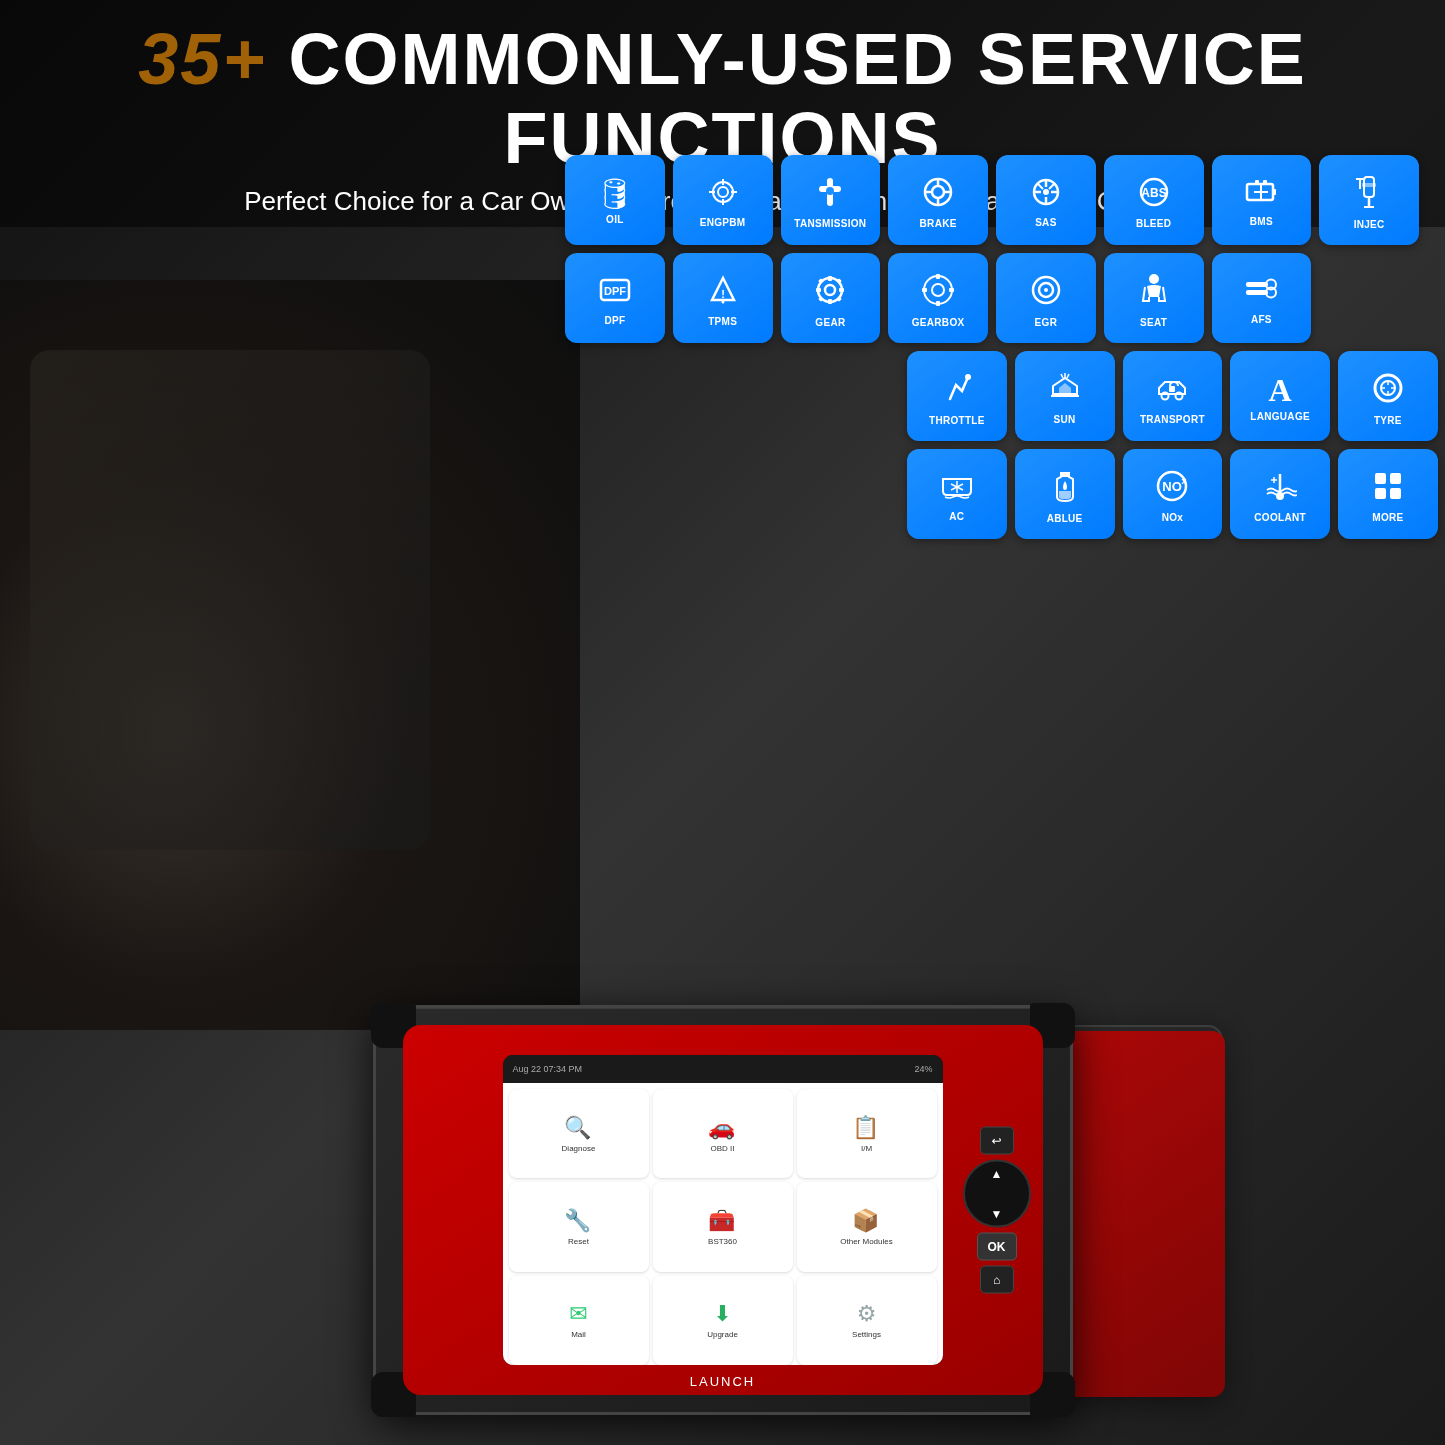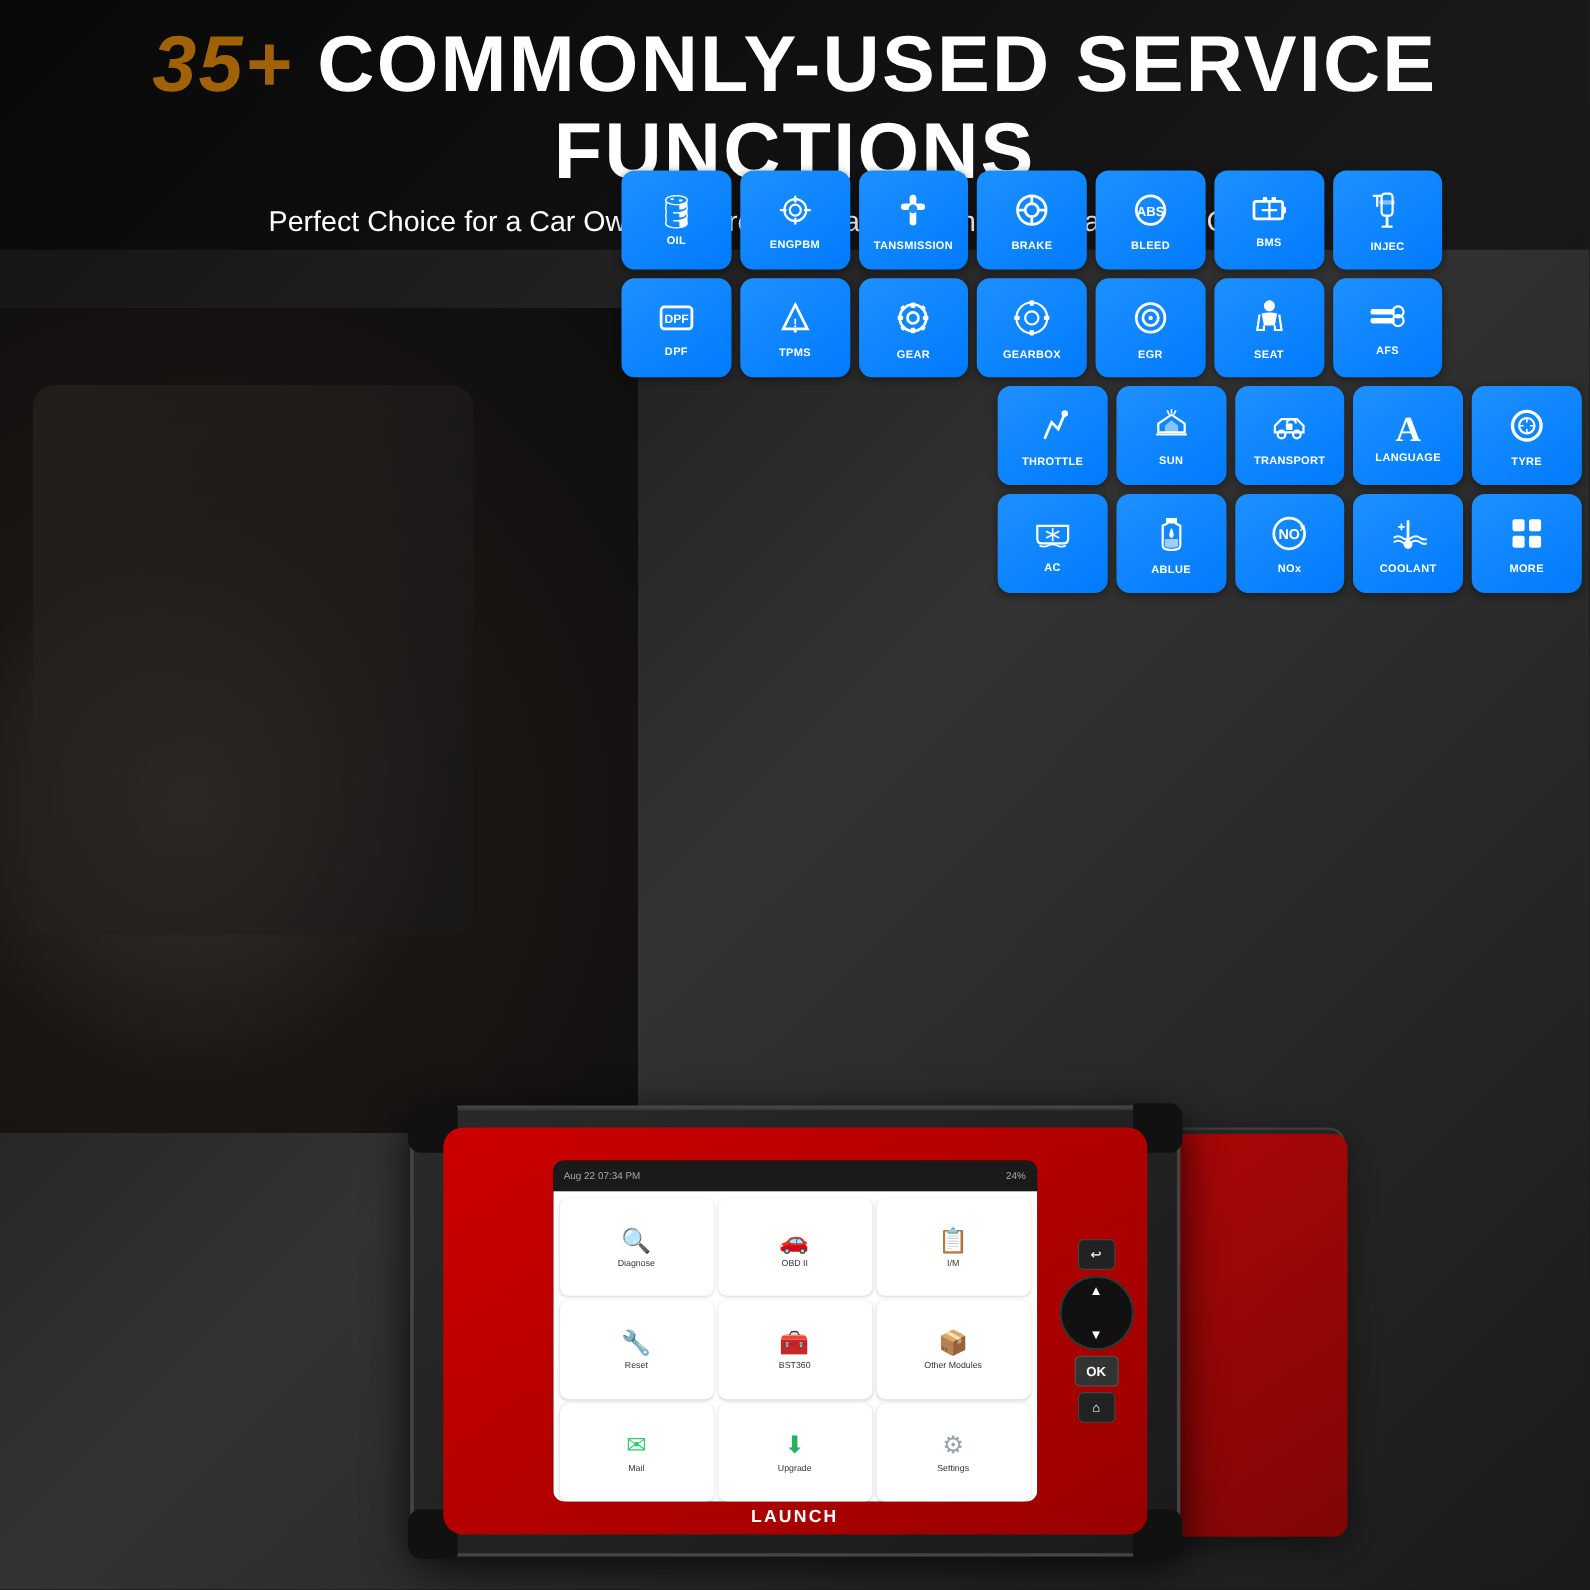--- a/index.html
+++ b/index.html
@@ -181,22 +181,22 @@
       color: #333;
       text-align: center;
     }
 
     .launch-label {
       position: absolute;
       bottom: 6px;
       left: 50%;
       transform: translateX(-50%);
       color: white;
-      font-size: 16px;
-      font-weight: 700;
+      font-size: 13px;
+      font-weight: 400;
       letter-spacing: 2px;
     }
 
     
     .corner-grip {
       position: absolute;
       width: 45px;
       height: 45px;
       background: #111;
       border-radius: 8px;
@@ -294,20 +294,36 @@
           <circle cx="16" cy="16" r="6" fill="none" stroke="white" stroke-width="2.5"></circle>
           <line x1="16" y1="3" x2="16" y2="10" stroke="white" stroke-width="2.5"></line>
           <line x1="16" y1="22" x2="16" y2="29" stroke="white" stroke-width="2.5"></line>
           <line x1="3" y1="16" x2="10" y2="16" stroke="white" stroke-width="2.5"></line>
           <line x1="22" y1="16" x2="29" y2="16" stroke="white" stroke-width="2.5"></line>
         </svg>
       </div>
       <div class="icon-lbl">BRAKE</div>
     </div>
 
+    <div class="service-icon-item">
+      <div class="icon-sym">
+        <svg width="34" height="30" viewBox="0 0 34 30" fill="white">
+          <circle cx="17" cy="15" r="12" fill="none" stroke="white" stroke-width="2.5"></circle>
+          <circle cx="17" cy="15" r="3" fill="white"></circle>
+          <line x1="17" y1="3" x2="17" y2="10" stroke="white" stroke-width="2.5"></line>
+          <line x1="17" y1="20" x2="17" y2="27" stroke="white" stroke-width="2.5"></line>
+          <line x1="5" y1="15" x2="12" y2="15" stroke="white" stroke-width="2.5"></line>
+          <line x1="22" y1="15" x2="29" y2="15" stroke="white" stroke-width="2.5"></line>
+
+          <line x1="9" y1="7" x2="14" y2="12" stroke="white" stroke-width="2"></line>
+          <line x1="25" y1="7" x2="20" y2="12" stroke="white" stroke-width="2"></line>
+        </svg>
+      </div>
+      <div class="icon-lbl">SAS</div>
+    </div>
 
     <div class="service-icon-item">
       <div class="icon-sym">
         <svg width="34" height="32" viewBox="0 0 34 32" fill="white">
           <circle cx="17" cy="16" r="13" fill="none" stroke="white" stroke-width="2.5"></circle>
           <text x="17" y="21" text-anchor="middle" font-size="12" font-weight="bold" fill="white">ABS</text>
         </svg>
       </div>
       <div class="icon-lbl">BLEED</div>
     </div>

